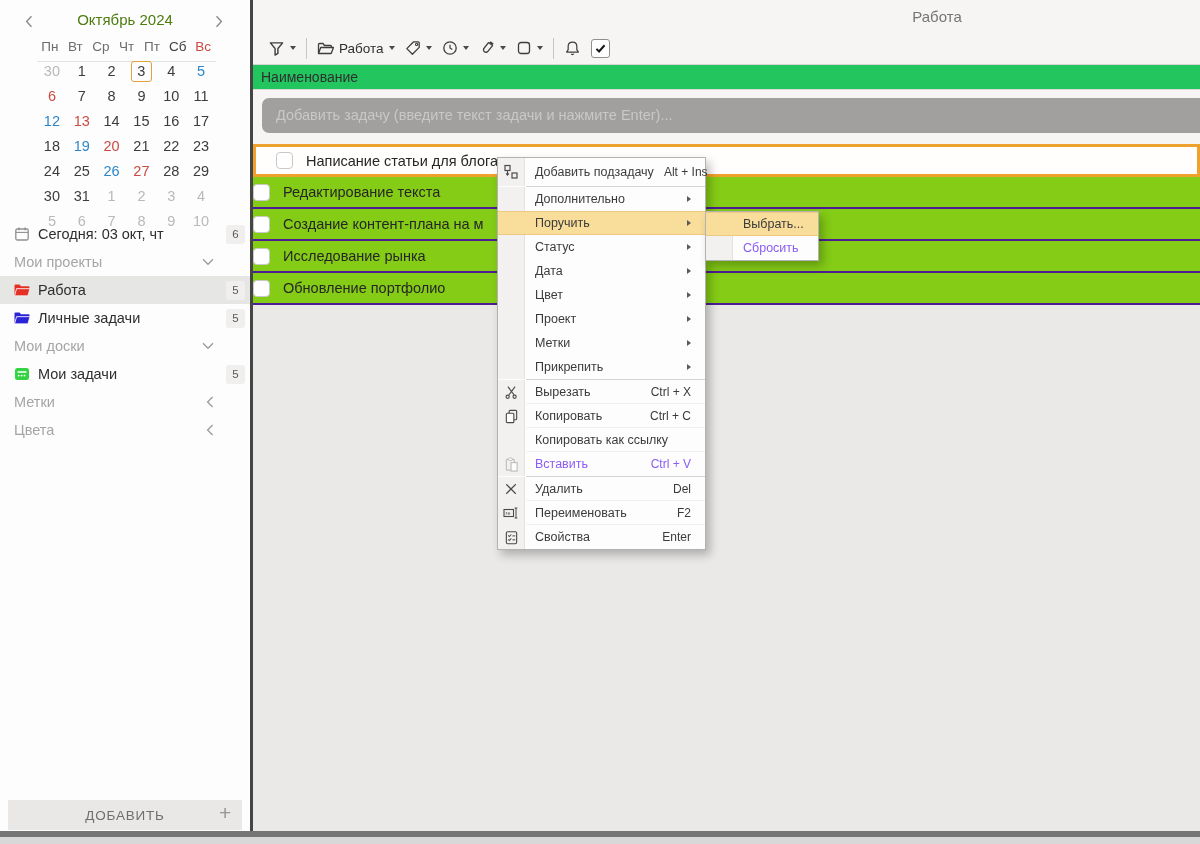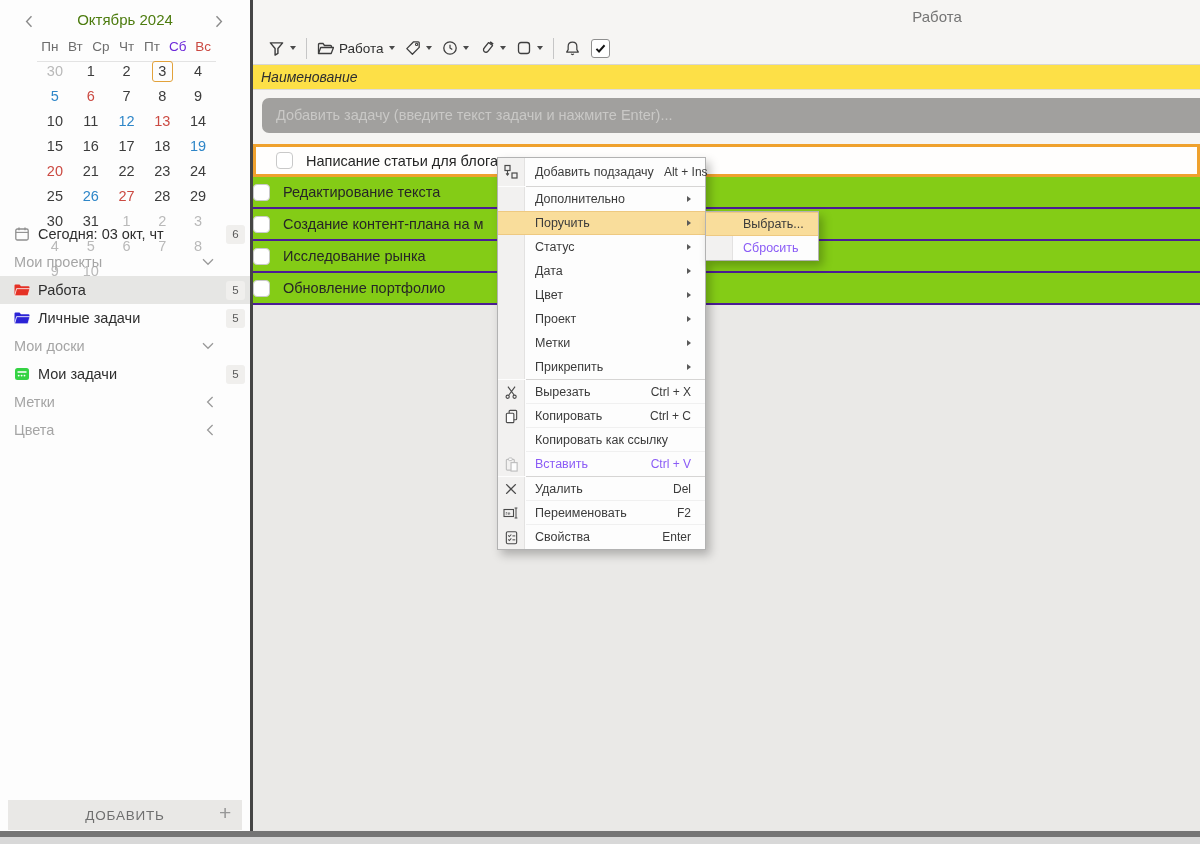--- a/index.html
+++ b/index.html
@@ -13,22 +13,22 @@
   .v-divider { position:absolute; left:250px; top:0; width:3px; height:831px; background:#454545; }
   .bottom-edge { position:absolute; left:0; top:831px; width:1200px; height:6px; background:#757575; }
   .bottom-strip { position:absolute; left:0; top:837px; width:1200px; height:7px; background:#d8d8d8; }
 
   .cal-header { position:absolute; top:8px; left:0; width:250px; height:24px; }
   .cal-month { position:absolute; left:0; width:250px; text-align:center; top:3px; font-size:15px; color:#4d7c0f; }
   .cal-nav { position:absolute; top:4px; width:18px; height:18px; display:flex; align-items:center; justify-content:center; cursor:default; }
   .cal-prev { left:20px; } .cal-next { right:22px; }
   .cal-weekdays { position:absolute; top:39px; left:37px; width:179px; display:grid; grid-template-columns:repeat(7,1fr);
     text-align:center; font-size:13.5px; color:#6d6d6d; padding-bottom:7px; border-bottom:1px solid #e3e3e3; }
-  .wd-sat { color:#6d28d9; } .wd-sun { color:#cb4a42; }
-  .cal-grid { position:absolute; top:59px; left:37px; width:179px; display:grid; grid-template-columns:repeat(5,1fr);
+  .wd-sat { color:#404040; } .wd-sun { color:#cb4a42; }
+  .cal-grid { position:absolute; top:59px; left:37px; width:179px; display:grid; grid-template-columns:repeat(6,1fr);
     grid-auto-rows:25px; text-align:center; font-size:14.5px; color:#3c3c3c; }
   .cal-cell { line-height:25px; }
   .c-out { color:#b9b9b9; } .c-sat { color:#2e86c8; } .c-sun { color:#cb4a42; }
   .today-box { display:inline-block; position:relative; width:21px; height:21px; line-height:19px; margin-top:2px;
     border:1px solid #e2a23b; border-radius:3px; }
 
   .side-list { position:absolute; top:220px; left:0; width:250px; }
   .side-row { height:28px; display:flex; align-items:center; position:relative; font-size:14.5px; }
   .side-row.selected { background:#e6e6e4; }
   .side-icon { position:absolute; left:13px; width:18px; height:18px; display:flex; align-items:center; }
@@ -45,22 +45,22 @@
   
   .main { position:absolute; left:253px; top:0; width:947px; height:831px; background:#eae9e7; }
   .main-top-bg { position:absolute; top:0; left:0; width:100%; height:144px; background:#f6f5f3; }
   .page-title { position:absolute; top:8px; left:684px; transform:translateX(-50%); font-size:15px; color:#757575; }
   .toolbar { position:absolute; top:34px; left:10px; height:28px; display:flex; align-items:center; }
   .tb-btn { display:flex; align-items:center; padding:0 5px; height:26px; gap:3px; }
   .tb-label { font-size:13.5px; color:#2f2f2f; margin-left:2px; }
   .tb-caret { width:0; height:0; border-left:3.5px solid transparent; border-right:3.5px solid transparent; border-top:4px solid #4a4a4a; margin-left:2px; }
   .tb-sep { width:1px; height:21px; background:#c6c6c6; margin:0 5px; }
   .tb-checkbox { width:19px; height:19px; background:#fff; border:1.5px solid #8f8f8f; border-radius:3px; display:flex; align-items:center; justify-content:center; }
-  .col-header { position:absolute; top:64px; left:0; width:100%; height:26px; background:#fde047;
-    border-top:1px solid #d7d6d5; border-bottom:1px solid #dddcdb; line-height:24px; padding-left:8px; font-size:14px; color:#2f2f2f;font-style:italic; }
+  .col-header { position:absolute; top:64px; left:0; width:100%; height:26px; background:#22c55e;
+    border-top:1px solid #d7d6d5; border-bottom:1px solid #dddcdb; line-height:24px; padding-left:8px; font-size:14px; color:#2f2f2f; }
   .add-task { position:absolute; top:98px; left:9px; right:0; height:35px; background:#a1a09e; border-radius:7px 0 0 7px;
     line-height:35px; padding-left:14px; font-size:14.5px; color:#c9c8c6; }
   .task-list { position:absolute; top:144px; left:0; width:100%; }
   .task-row { height:32px; background:#84cc16; border-bottom:2px solid #4c1d95; display:flex; align-items:center; }
   .task-row.selected { height:33px; border:3px solid #efa12d; padding-left:20px; background:#fffefd; }
   .task-check { width:17px; height:17px; border:1.5px solid #c9c9c9; border-radius:4px; background:#fff; margin-right:13px; flex:none; }
   .task-label { font-size:14.5px; color:#262626; white-space:nowrap; }
 
   
   .ctx { position:absolute; left:497px; top:157px; width:209px; background:#fdfdfd; border:1px solid #b2b2b2;

